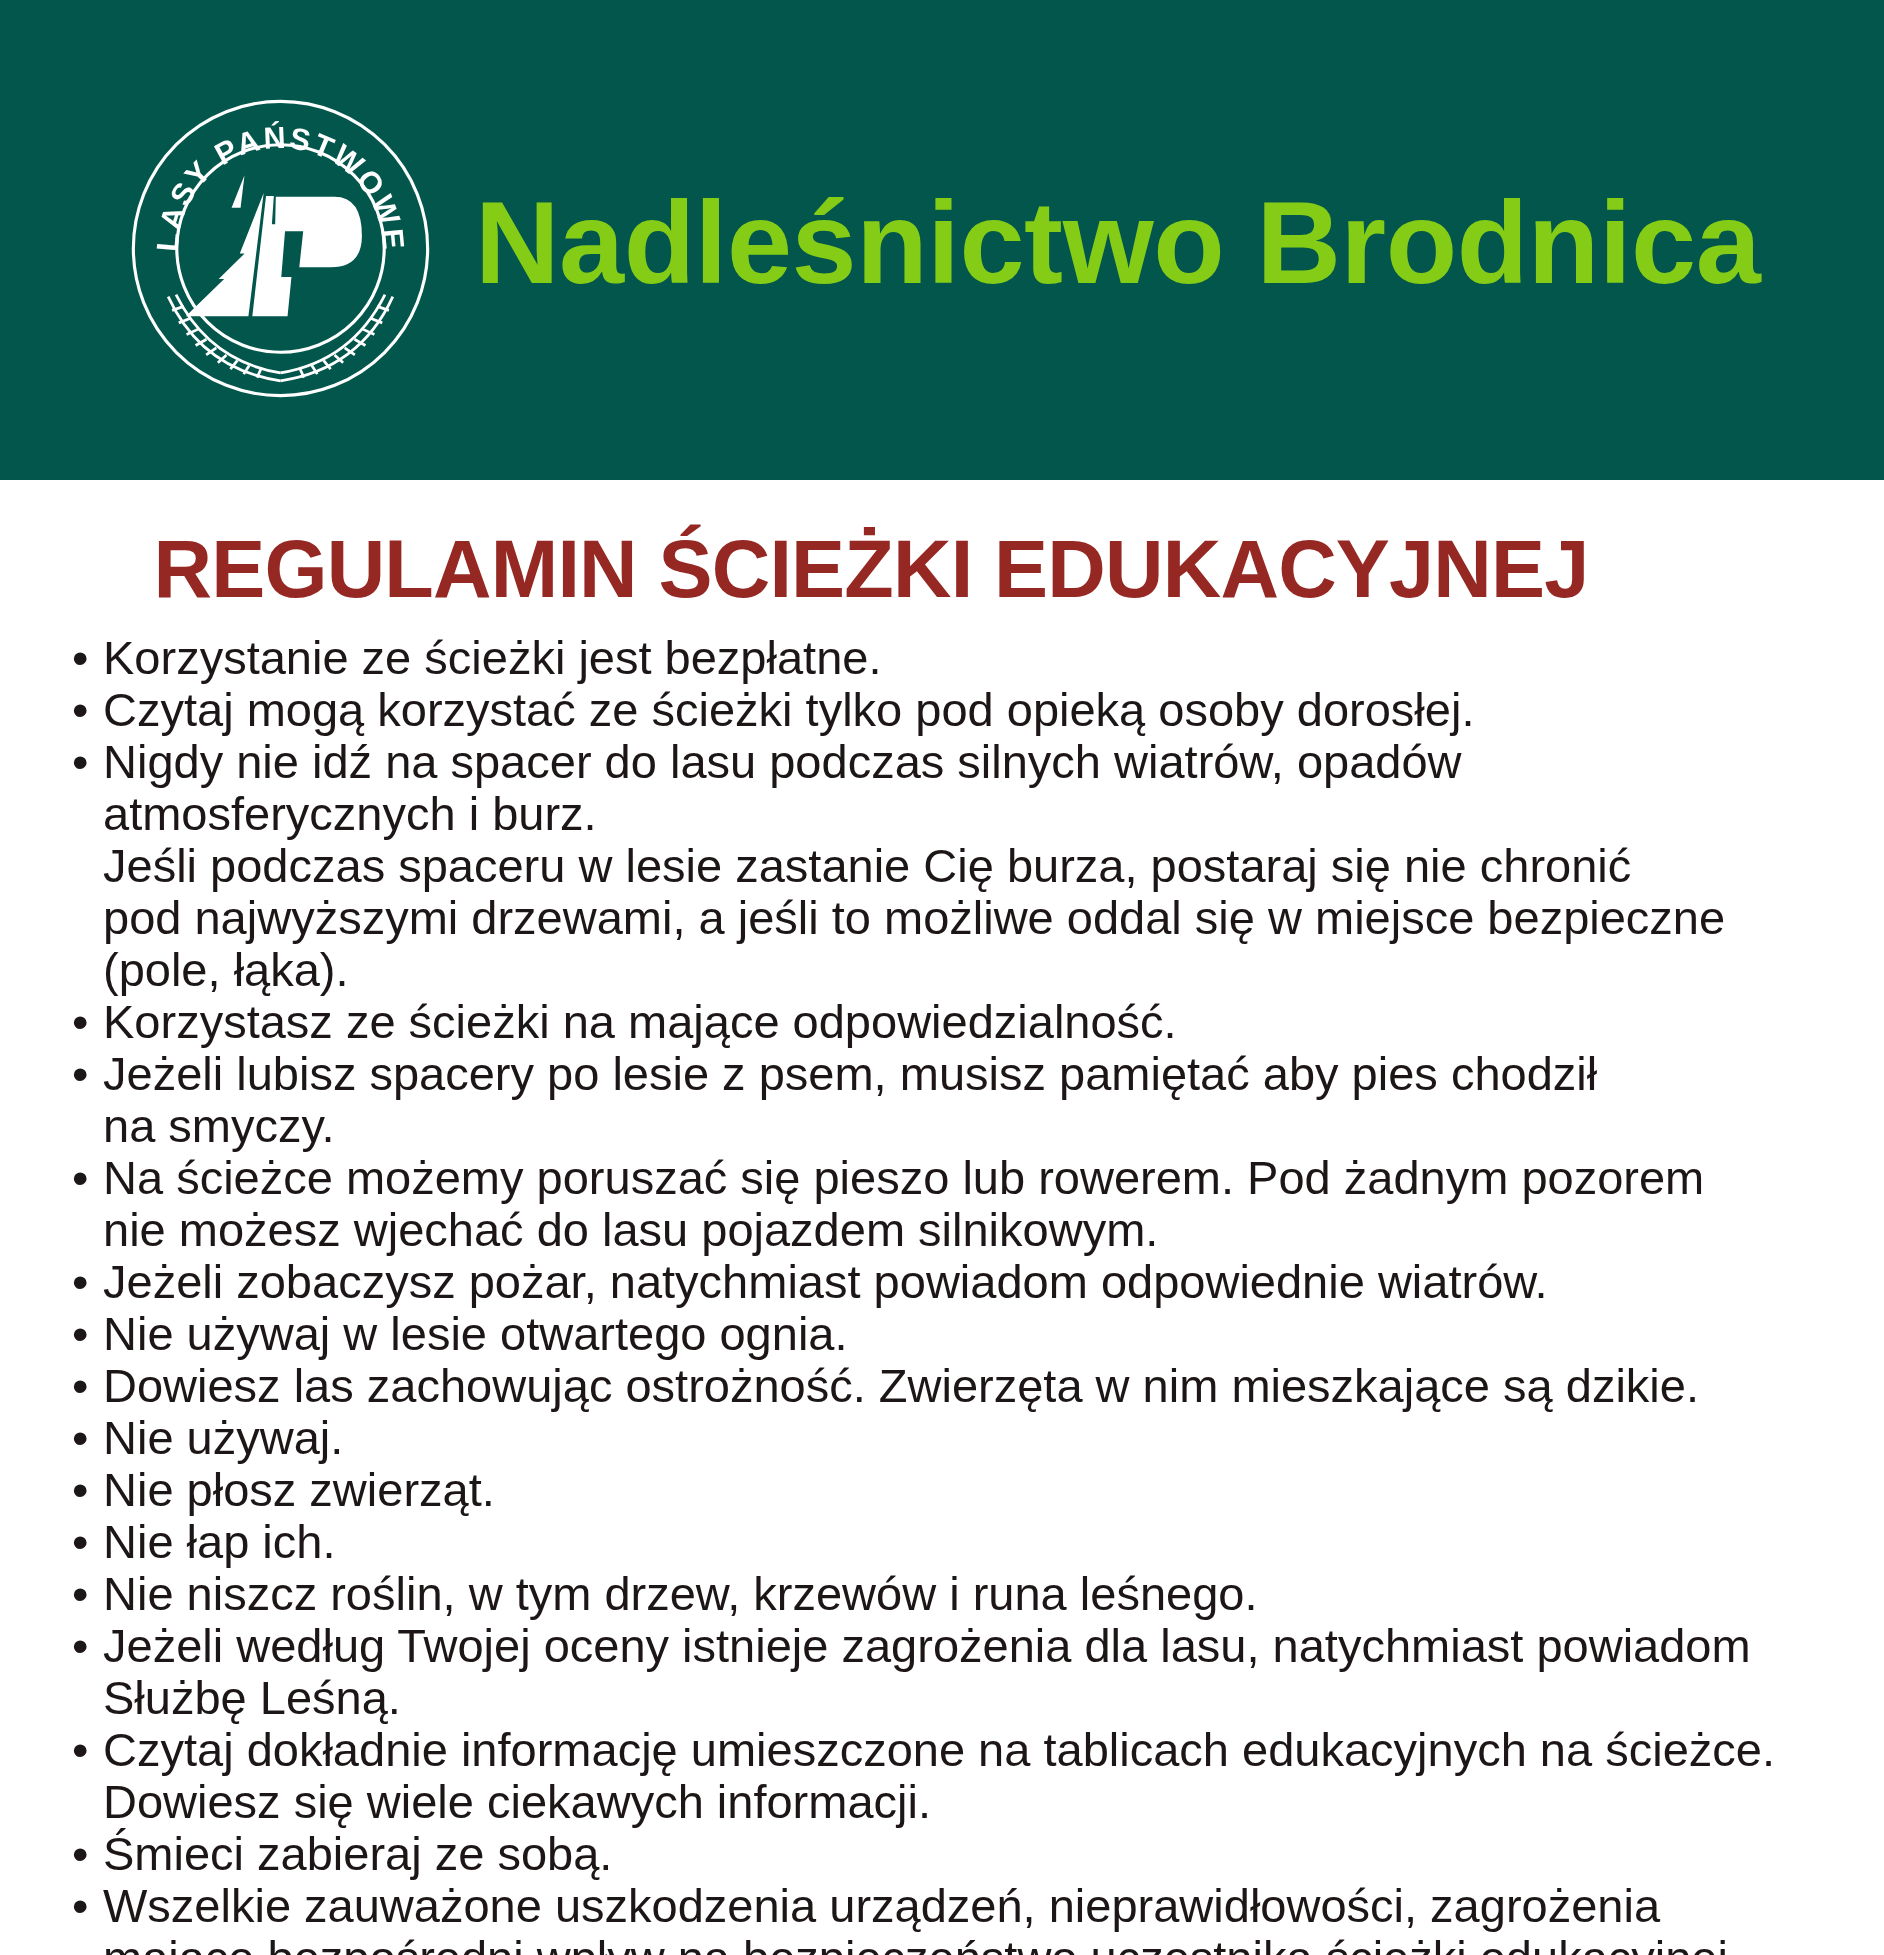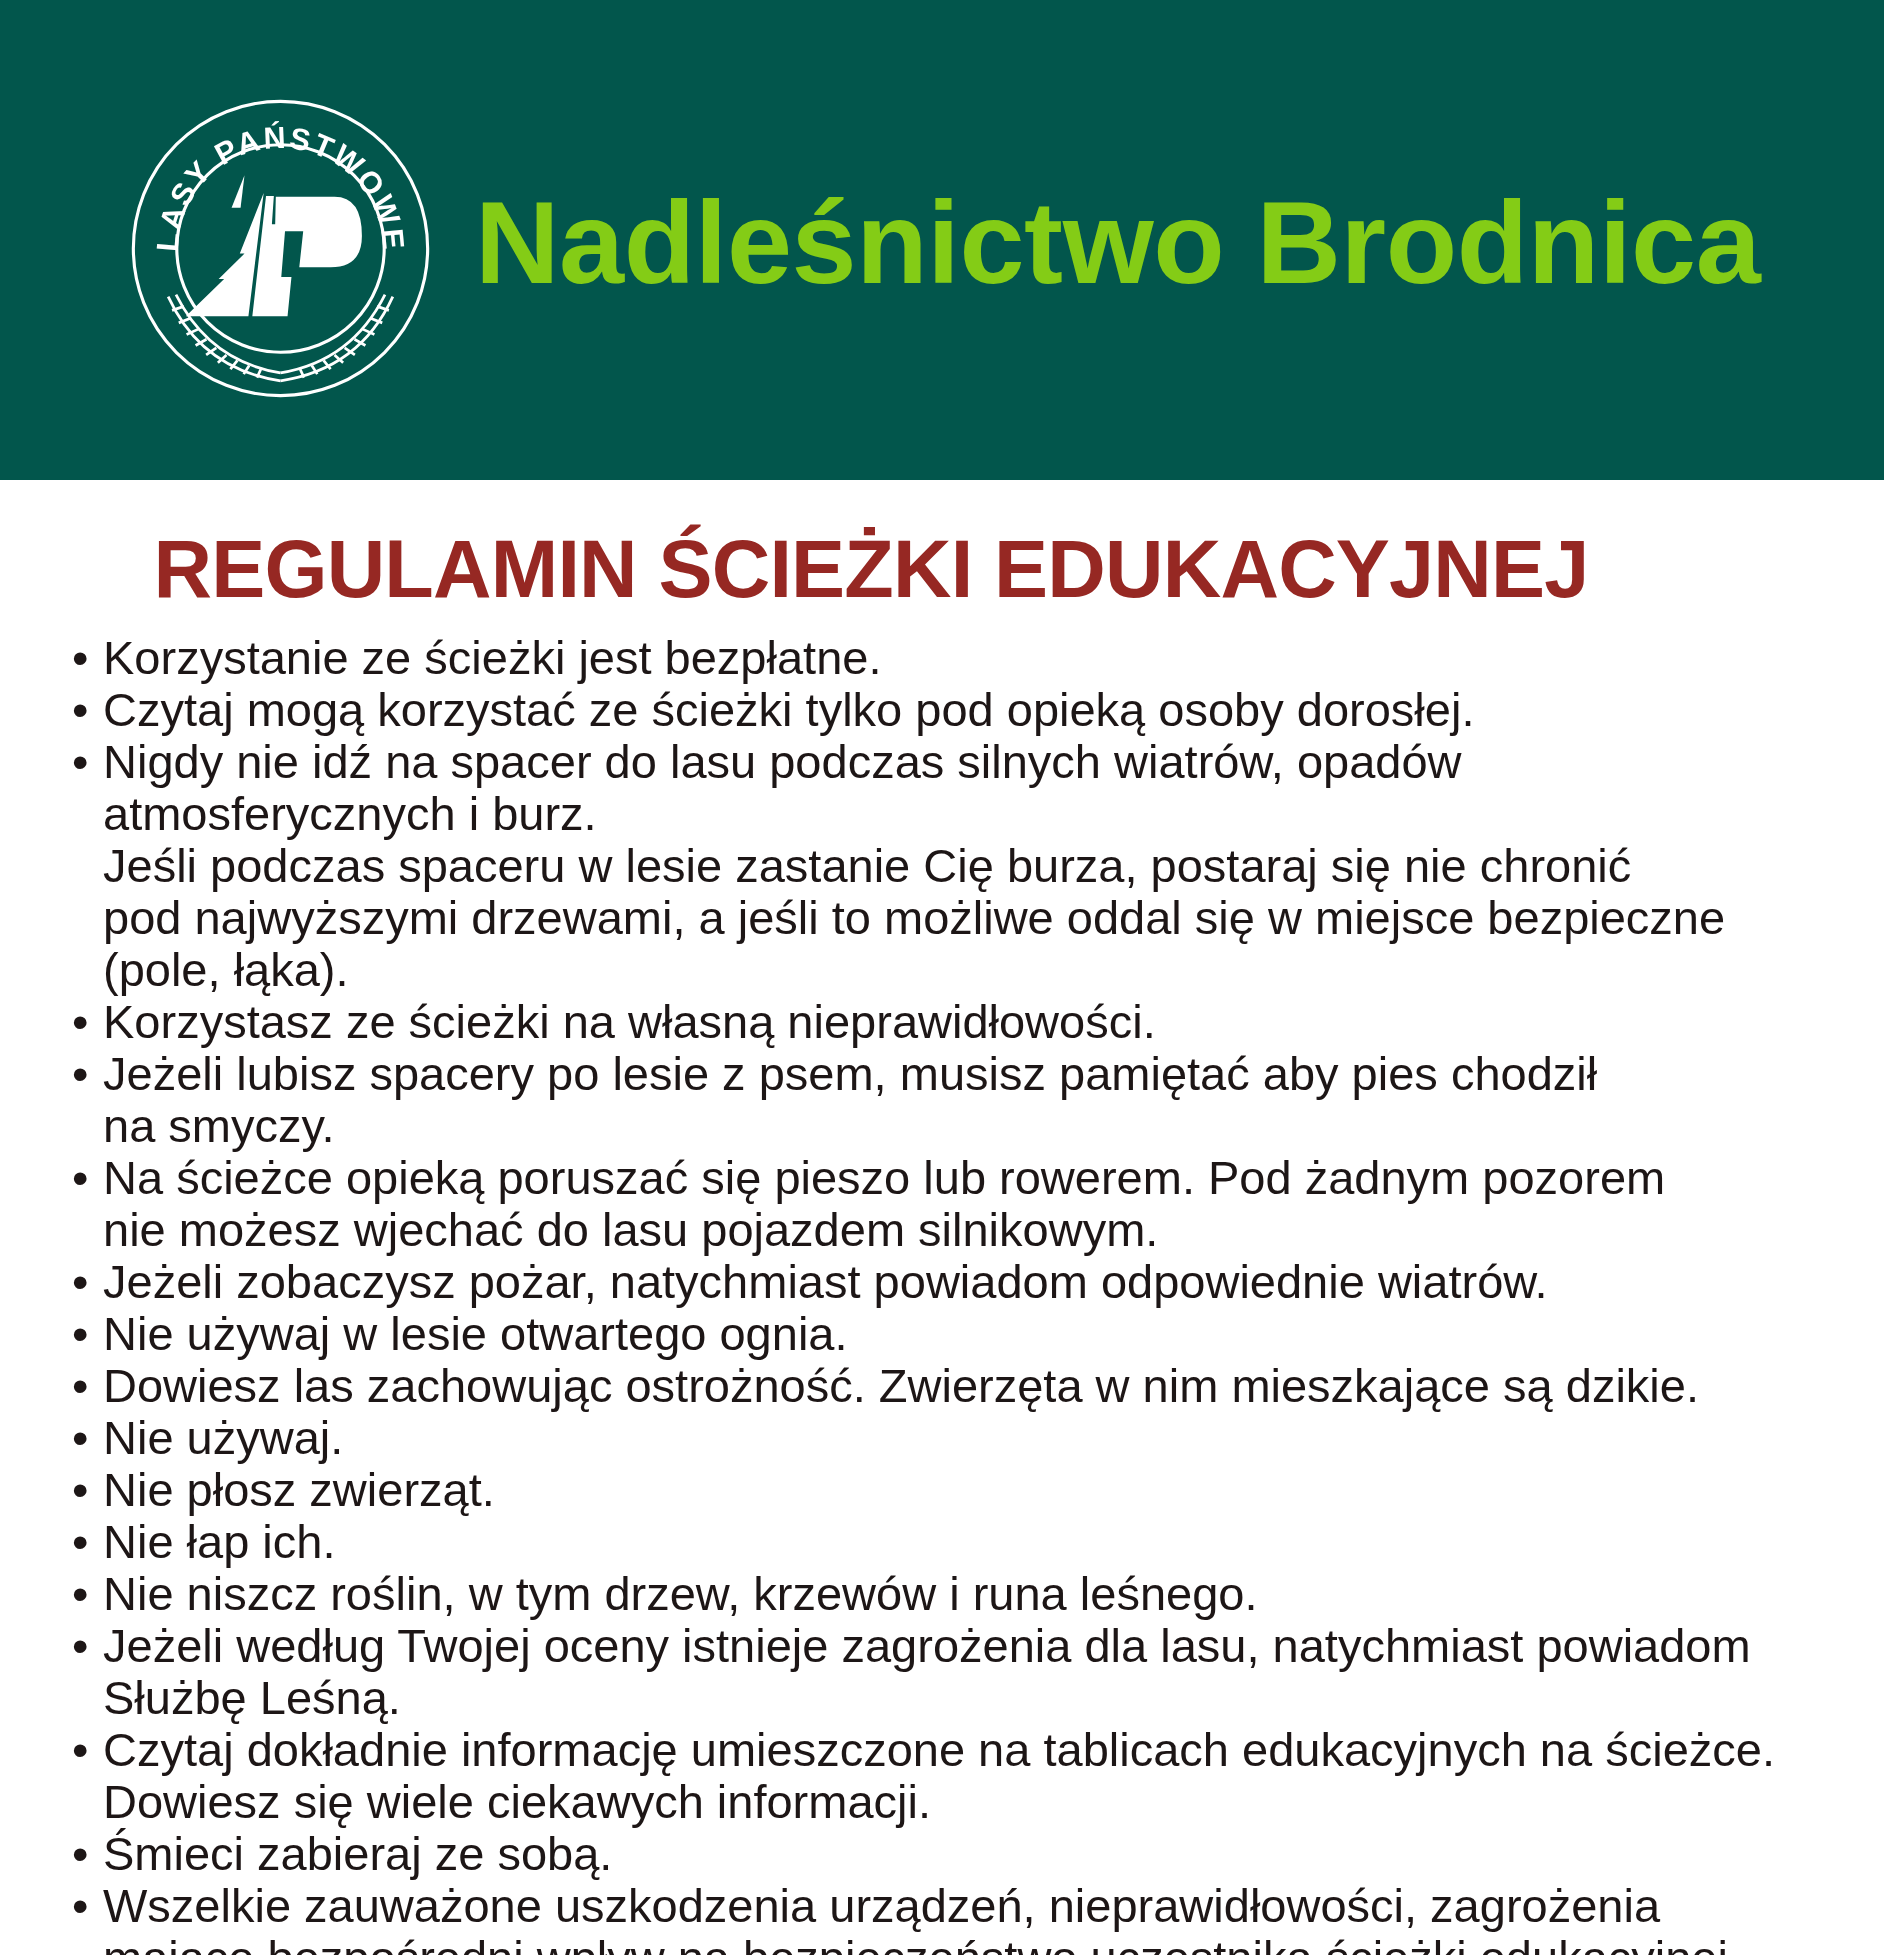--- a/index.html
+++ b/index.html
@@ -50,24 +50,24 @@
 <div id="doc-title">REGULAMIN ŚCIEŻKI EDUKACYJNEJ</div>
 
 <ul id="rules">
   <li><span class="bullet">•</span><span class="rule-text">Korzystanie ze ścieżki jest bezpłatne.</span></li>
   <li><span class="bullet">•</span><span class="rule-text">Czytaj mogą korzystać ze ścieżki tylko pod opieką osoby dorosłej.</span></li>
   <li><span class="bullet">•</span><span class="rule-text">Nigdy nie idź na spacer do lasu podczas silnych wiatrów, opadów
 atmosferycznych i burz.
 Jeśli podczas spaceru w lesie zastanie Cię burza, postaraj się nie chronić
 pod najwyższymi drzewami, a jeśli to możliwe oddal się w miejsce bezpieczne
 (pole, łąka).</span></li>
-  <li><span class="bullet">•</span><span class="rule-text">Korzystasz ze ścieżki na własną nieprawidłowości.</span></li>
+  <li><span class="bullet">•</span><span class="rule-text">Korzystasz ze ścieżki na mające odpowiedzialność.</span></li>
   <li><span class="bullet">•</span><span class="rule-text">Jeżeli lubisz spacery po lesie z psem, musisz pamiętać aby pies chodził
 na smyczy.</span></li>
-  <li><span class="bullet">•</span><span class="rule-text">Na ścieżce opieką poruszać się pieszo lub rowerem. Pod żadnym pozorem
+  <li><span class="bullet">•</span><span class="rule-text">Na ścieżce możemy poruszać się pieszo lub rowerem. Pod żadnym pozorem
 nie możesz wjechać do lasu pojazdem silnikowym.</span></li>
   <li><span class="bullet">•</span><span class="rule-text">Jeżeli zobaczysz pożar, natychmiast powiadom odpowiednie wiatrów.</span></li>
   <li><span class="bullet">•</span><span class="rule-text">Nie używaj w lesie otwartego ognia.</span></li>
   <li><span class="bullet">•</span><span class="rule-text">Dowiesz las zachowując ostrożność. Zwierzęta w nim mieszkające są dzikie.</span></li>
   <li><span class="bullet">•</span><span class="rule-text">Nie używaj.</span></li>
   <li><span class="bullet">•</span><span class="rule-text">Nie płosz zwierząt.</span></li>
   <li><span class="bullet">•</span><span class="rule-text">Nie łap ich.</span></li>
   <li><span class="bullet">•</span><span class="rule-text">Nie niszcz roślin, w tym drzew, krzewów i runa leśnego.</span></li>
   <li><span class="bullet">•</span><span class="rule-text">Jeżeli według Twojej oceny istnieje zagrożenia dla lasu, natychmiast powiadom
 Służbę Leśną.</span></li>

